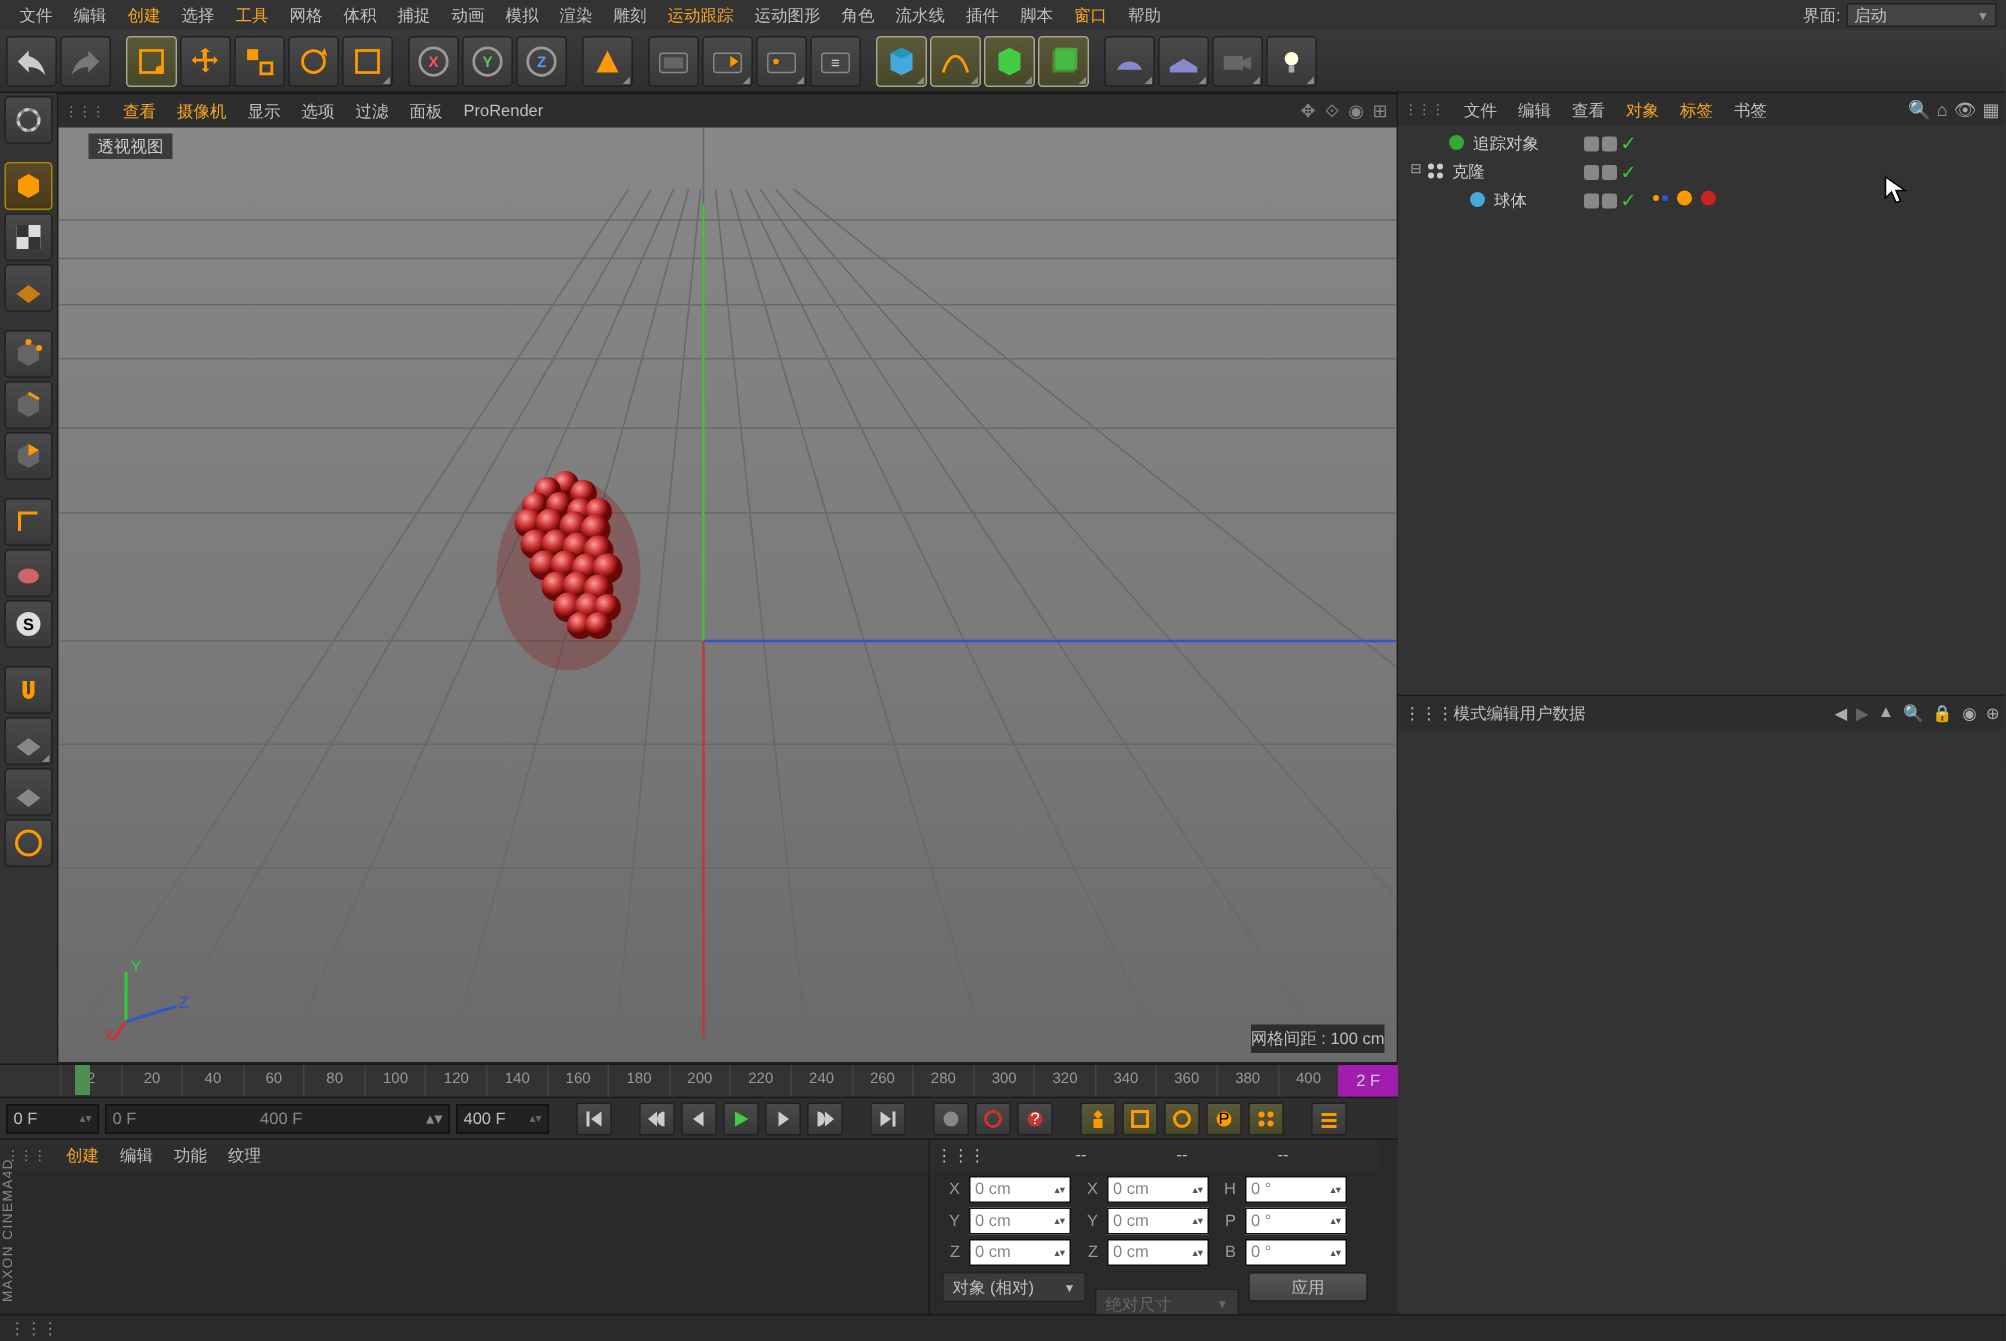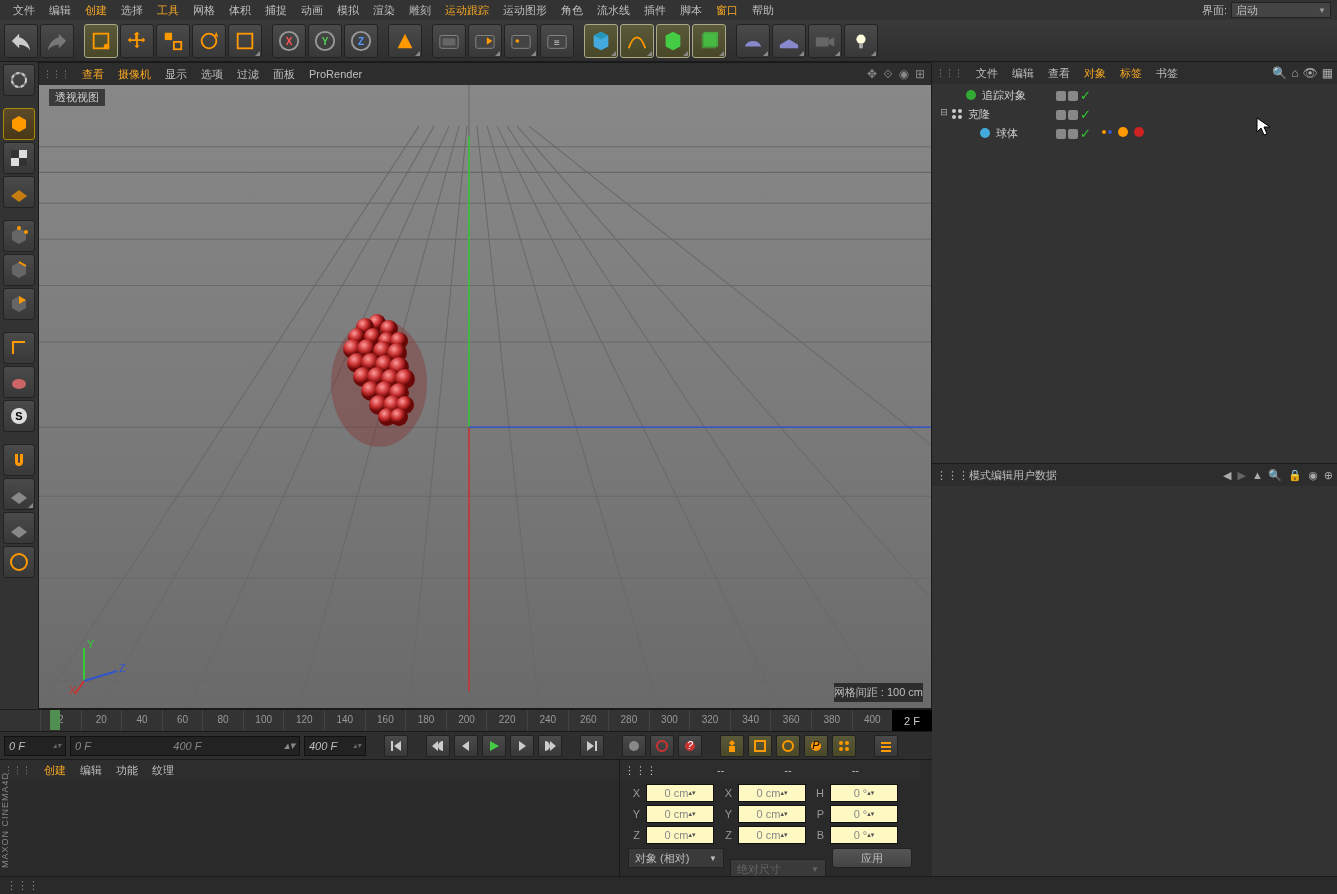--- a/index.html
+++ b/index.html
@@ -36,32 +36,32 @@
 .lt-btn.active{background:linear-gradient(#5a4a2a,#483818);border-color:#a80;}
 .lt-gap{height:8px;}
 .viewport-wrap { flex: 1; display: flex; flex-direction: column; background: #2a2a2a; border:1px solid #1a1a1a;}
 .vp-menu { height: 22px; background: #2d2d2d; display: flex; align-items: center; padding: 0 4px; gap:2px;}
 .vp-menu .gr{color:#888;font-size:9px;margin-right:4px;}
 .vp-menu .mi { padding: 1px 6px; color: #bfbfbf; cursor:pointer;}
 .vp-menu .mi.hl { color: #f5a623; }
 .vp-menu .vp-icons{margin-left:auto;display:flex;gap:2px;}
 .vp-menu .vp-icons span{width:14px;height:14px;display:flex;align-items:center;justify-content:center;color:#888;font-size:12px;}
 .viewport { flex: 1; position: relative; background: #7a7a7a; overflow: hidden; }
-.vp-label { position: absolute; top: 4px; left: 10px; background: rgba(40,40,40,.8); padding: 1px 6px; font-size: 11px; color:#ccc;}
+.vp-label { position: absolute; top: 4px; left: 20px; background: rgba(40,40,40,.8); padding: 1px 6px; font-size: 11px; color:#ccc;}
 .grid-dist { position: absolute; bottom: 6px; right: 8px; background: rgba(30,30,30,.8); padding: 2px 0; font-size: 11px; }
 .axis-widget { position: absolute; bottom: 12px; left: 30px; width: 60px; height: 60px; }
 
 
 .timeline { height: 22px; background: #333; position: relative; display:flex;align-items:center; border-top:1px solid #1a1a1a;}
 .tl-frame{position:absolute;left:50px;top:0;width:10px;height:20px;background:#4f8f4f;}
 .tl-ticks{position:absolute;left:40px;right:40px;top:0;height:100%;display:flex;}
 .tl-tick{flex:1;text-align:center;color:#999;font-size:10px;padding-top:4px;border-left:1px solid #444;}
-.tl-cur{margin-left:auto;padding:0 12px;color:#ccc;background:#000000;height:100%;display:flex;align-items:center;}
-
-.playback-row{height:28px;background:#2e2e2e;display:flex;align-items:center;padding:0 4px;gap:4px;border-top:1px solid #1a1a1a;font-style:italic;}
+.tl-cur{margin-left:auto;padding:0 12px;color:#ccc;background:#a21caf;height:100%;display:flex;align-items:center;}
+
+.playback-row{height:28px;background:#2e2e2e;display:flex;align-items:center;padding:0 4px;gap:4px;border-top:1px solid #1a1a1a;}
 .pb-field{width:62px;height:20px;background:#222;border:1px solid #111;color:#bfbfbf;padding:0 4px;display:flex;align-items:center;justify-content:space-between;}
 .pb-field .sp{font-size:8px;color:#666;}
 .pb-slider{flex:1;max-width:230px;height:20px;background:#222;border:1px solid #111;position:relative;display:flex;align-items:center;justify-content:space-between;padding:0 4px;color:#888;font-size:10px;}
 .pb-btn{width:24px;height:22px;background:linear-gradient(#4a4a4a,#383838);border:1px solid #222;border-radius:2px;display:flex;align-items:center;justify-content:center;}
 .pb-btn.play svg path{fill:#4c4;}
 .pb-btn.act{background:linear-gradient(#5a5a3a,#484828);}
 .pb-gap{width:10px;}
 
 
 .bottom-row{height:135px;display:flex;background:#2a2a2a;border-top:1px solid #1a1a1a;}
@@ -73,21 +73,21 @@
 .mat-body{flex:1;background:#333;padding:4px;display:flex;align-items:flex-start;}
 .mat-item{width:48px;text-align:center;}
 .mat-ball{width:44px;height:44px;border-radius:50%;background:radial-gradient(circle at 35% 30%,#ff9090,#b02020 50%,#400808);margin:0 auto 2px;border:1px solid #111;}
 .mat-name{background:#f5a623;color:#000;font-size:10px;padding:1px 2px;}
 
 .coord-panel{width:300px;display:flex;flex-direction:column;}
 .coord-menu{height:20px;background:#2d2d2d;display:flex;align-items:center;padding:0 4px;gap:60px;}
 .coord-body{flex:1;padding:4px 8px;}
 .coord-row{display:flex;align-items:center;gap:6px;margin-bottom:3px;}
 .coord-row .lbl{width:12px;text-align:right;color:#999;}
-.coord-row .fld{width:68px;height:18px;background:#fef9c3;border:1px solid #111;display:flex;align-items:center;justify-content:center;padding:0 3px;color:#888;font-size:10px;}
+.coord-row .fld{width:68px;height:18px;background:#ffffff;border:1px solid #111;display:flex;align-items:center;justify-content:space-between;padding:0 3px;color:#888;font-size:10px;}
 .coord-row .fld .sp{font-size:7px;color:#555;}
 .coord-bot{display:flex;gap:6px;margin-top:4px;}
 .coord-sel{flex:1;height:20px;background:#3a3a3a;border:1px solid #222;display:flex;align-items:center;justify-content:space-between;padding:0 6px;color:#bfbfbf;font-size:10px;}
 .coord-sel.dim{color:#666;margin-top:11px;}
 .coord-apply{width:80px;height:20px;background:linear-gradient(#555,#444);border:1px solid #222;border-radius:3px;display:flex;align-items:center;justify-content:center;}
 
 
 .obj-menu{height:22px;background:#2d2d2d;display:flex;align-items:center;padding:0 4px;}
 .obj-menu .gr{color:#888;font-size:9px;margin-right:6px;}
 .obj-menu .mi{padding:1px 7px;cursor:pointer;}

